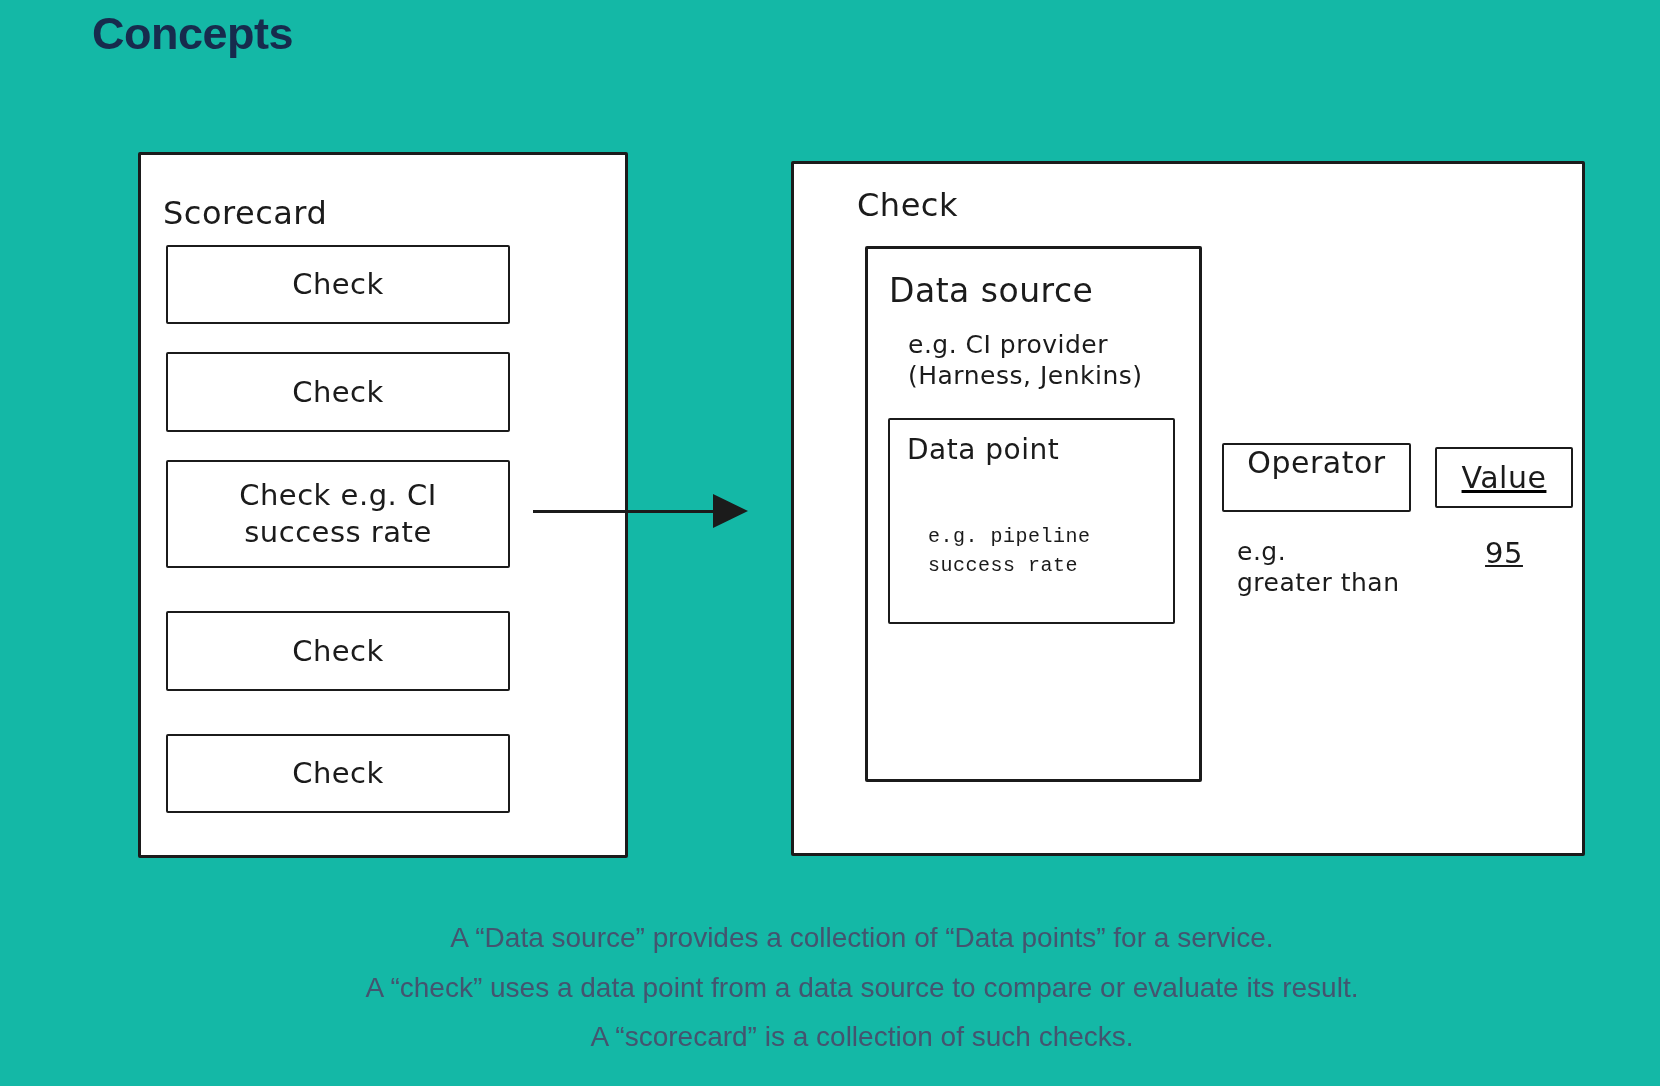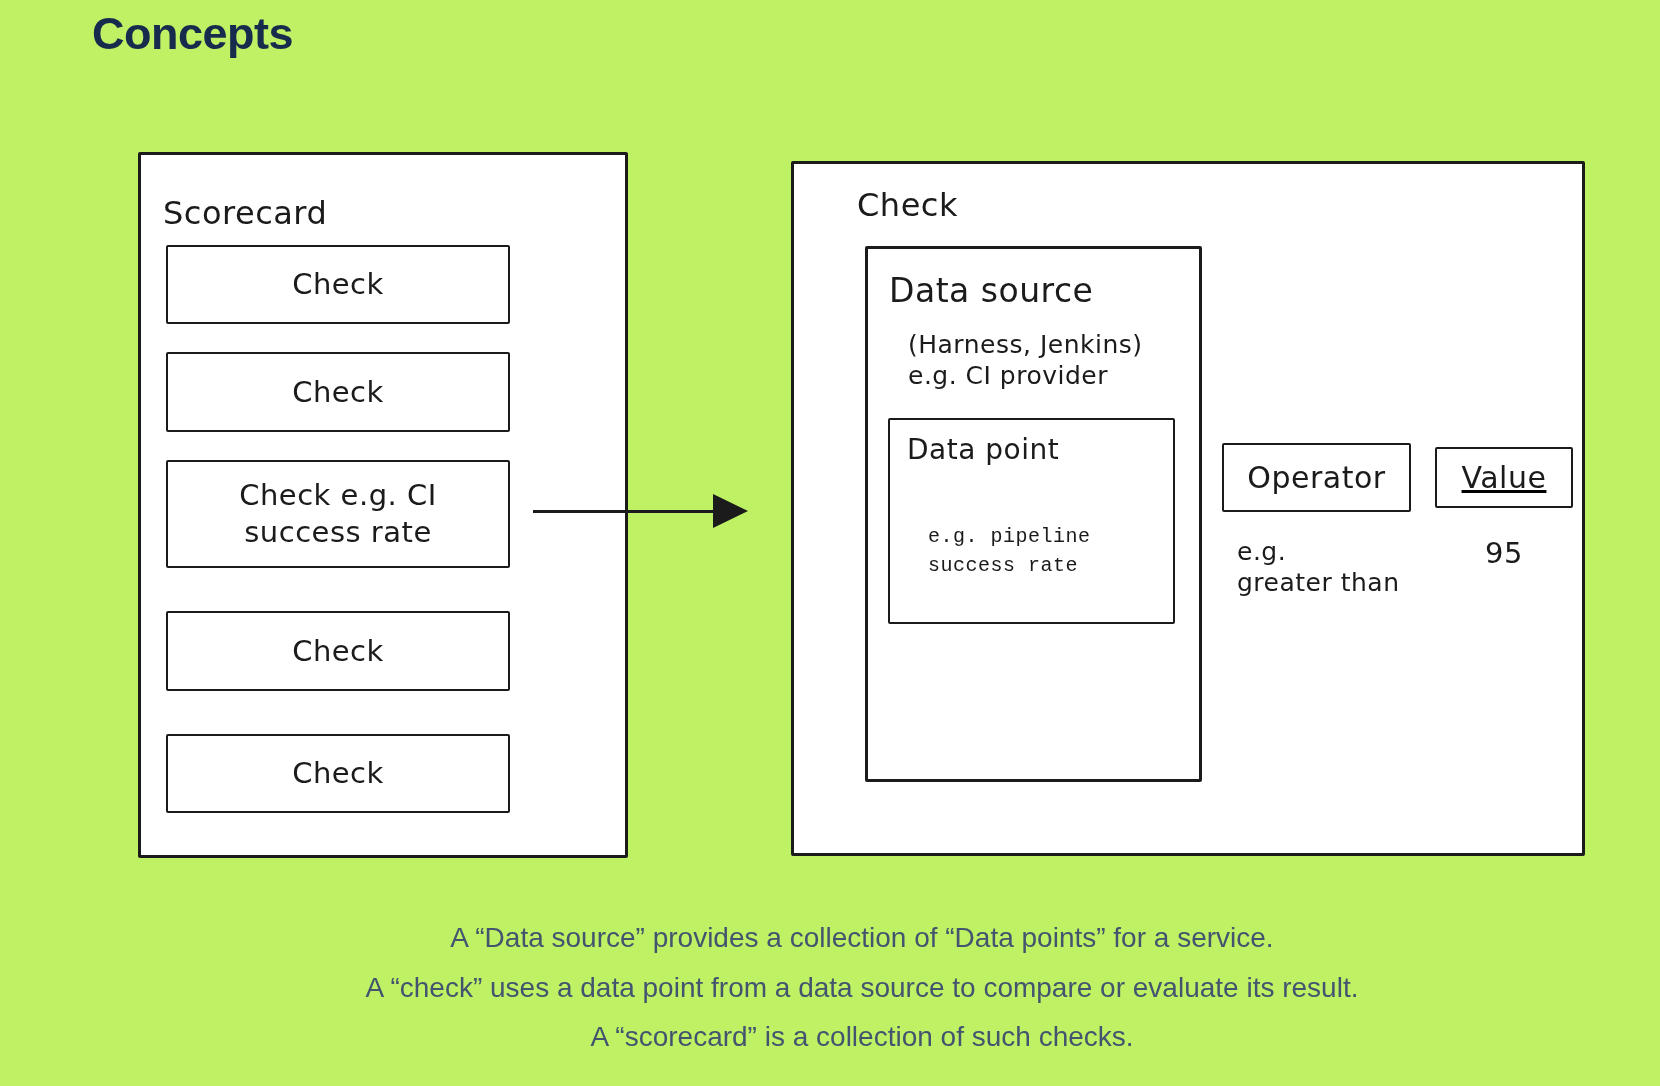--- a/index.html
+++ b/index.html
@@ -1,21 +1,21 @@
 <!DOCTYPE html>
 <html><head>
 <meta charset="utf-8">
 <style>
   * { margin: 0; padding: 0; box-sizing: border-box; }
   html, body { background: #ffffff; }
   .page {
     position: relative;
     width: 1660px;
     height: 1086px;
-    background: #bef264;
+    background: #14b8a6;
     overflow: hidden;
     font-family: "Liberation Sans", sans-serif;
   }
   .page-title {
     position: absolute;
     left: 92px;
     top: 8px;
     font-size: 45px;
     font-weight: 700;
     letter-spacing: -0.5px;
@@ -68,25 +68,25 @@
   }
   
   .check-panel { left: 791px; top: 161px; width: 794px; height: 695px; }
   .check-panel-label { position: absolute; left: 63px; top: 22px; font-size: 32px; }
   .data-source-box { position: absolute; left: 71px; top: 82px; width: 337px; height: 536px; border: 3px solid #1b1b1b; border-radius: 2px; padding-left: 24px; }
   .data-source-label { position: absolute; left: 21px; top: 22px; font-size: 33px; }
   .data-source-example { position: absolute; left: 40px; top: 80px; font-size: 25px; line-height: 31px; }
   .data-point-box { position: absolute; left: 20px; top: 169px; width: 287px; height: 206px; border: 2.5px solid #1b1b1b; border-radius: 2px; }
   .data-point-label { position: absolute; left: 17px; top: 13px; font-size: 28px; }
   .data-point-example { position: absolute; left: 38px; top: 102px; font-size: 20px; line-height: 29px; font-family: Liberation Mono, monospace; }
-  .operator-box { position: absolute; left: 428px; top: 279px; width: 189px; height: 69px; border: 2.5px solid #1b1b1b; border-radius: 2px; display: flex; align-items: center; justify-content: center; }
+  .operator-box { position: absolute; left: 428px; top: 279px; width: 189px; height: 69px; border: 2.5px solid #1b1b1b; border-radius: 2px; display: flex; justify-content: center; }
   .operator-box .line, .value-box .line { font-size: 30px; }
   .operator-example { position: absolute; left: 443px; top: 372px; font-size: 25px; line-height: 31px; }
   .value-box { position: absolute; left: 641px; top: 283px; width: 138px; height: 61px; border: 2.5px solid #1b1b1b; border-radius: 2px; display: flex; align-items: center; justify-content: center; text-decoration: underline; }
-  .value-example { position: absolute; left: 641px; top: 372px; width: 138px; text-align: center; font-size: 29px; }
+  .value-example { position: absolute; left: 641px; top: 372px; width: 138px; text-align: center; font-size: 29px; text-decoration: underline; }
   
   .footnote {
     position: absolute;
     left: 62px;
     top: 913px;
     width: 1600px;
     text-align: center;
     color: #44546f;
     font-size: 28px;
     line-height: 49.5px;
@@ -129,22 +129,22 @@
     <div class="arrow-line"></div>
     <div class="arrow-head"></div>
   </div>
 
   <div class="box check-panel">
     <div class="hand check-panel-label">Check</div>
 
     <div class="data-source-box">
       <div class="hand data-source-label">Data source</div>
       <div class="hand data-source-example">
+        <div>e.g. CI provider</div>
         <div>(Harness, Jenkins)</div>
-        <div>e.g. CI provider</div>
       </div>
 
       <div class="data-point-box">
         <div class="hand data-point-label">Data point</div>
         <div class="hand data-point-example">
           <div>e.g. pipeline</div>
           <div>success rate</div>
         </div>
       </div>
     </div>

